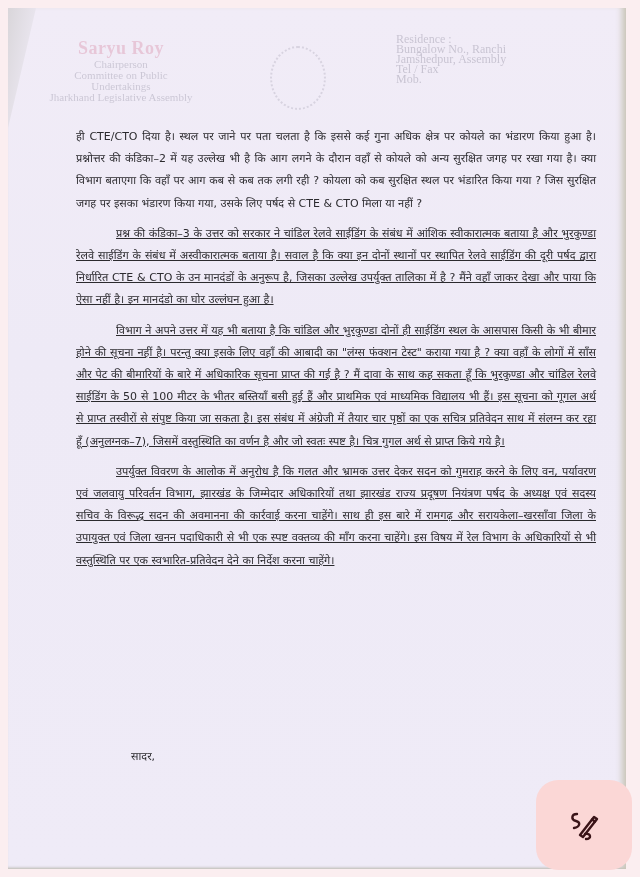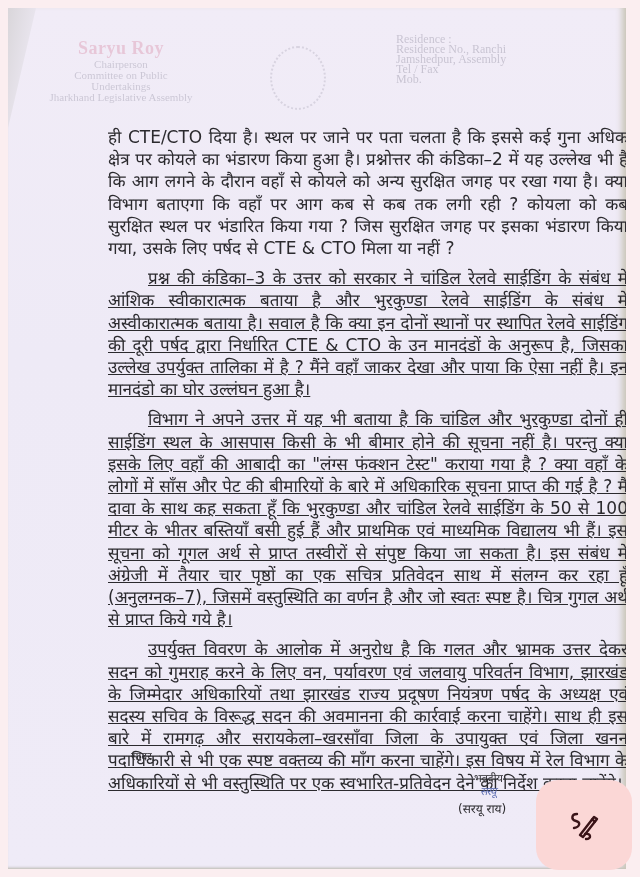--- a/index.html
+++ b/index.html
@@ -78,25 +78,25 @@
       left: 388px;
       top: 26px;
       width: 200px;
       font-family: "Liberation Serif", serif;
       font-size: 12px;
       line-height: 10px;
       color: #5f5c72;
     }
     .body-text {
       position: absolute;
-      left: 100px;
+      left: 68px;
       top: 118px;
       width: 520px;
       font-family: "DejaVu Sans", sans-serif;
-      font-size: 17px;
+      font-size: 11px;
       line-height: 22.2px;
       color: #2b2a2e;
       text-align: justify;
     }
     .para {
       margin: 0 0 8px 0;
       text-indent: 0;
     }
     .para.indent {
       text-indent: 40px;
@@ -164,41 +164,36 @@
     <div class="letterhead">
       <div class="lh-left">
         <div class="lh-name">Saryu Roy</div>
         <div class="lh-sub">Chairperson</div>
         <div class="lh-sub">Committee on Public Undertakings</div>
         <div class="lh-sub">Jharkhand Legislative Assembly</div>
       </div>
       <div class="lh-emblem"></div>
       <div class="lh-right">
         <div>Residence :</div>
-        <div>Residence No., Ranchi</div>
+        <div>Bungalow No., Ranchi</div>
         <div>Jamshedpur, Assembly</div>
         <div>Tel / Fax</div>
         <div>Mob.</div>
       </div>
     </div>
 
     <div class="body-text">
       <p class="para">ही CTE/CTO दिया है। स्थल पर जाने पर पता चलता है कि इससे कई गुना अधिक क्षेत्र पर कोयले का भंडारण किया हुआ है। प्रश्नोत्तर की कंडिका–2 में यह उल्लेख भी है कि आग लगने के दौरान वहाँ से कोयले को अन्य सुरक्षित जगह पर रखा गया है। क्या विभाग बताएगा कि वहाँ पर आग कब से कब तक लगी रही ? कोयला को कब सुरक्षित स्थल पर भंडारित किया गया ? जिस सुरक्षित जगह पर इसका भंडारण किया गया, उसके लिए पर्षद से CTE &amp; CTO मिला या नहीं ?</p>
       <p class="para indent">प्रश्न की कंडिका–3 के उत्तर को सरकार ने चांडिल रेलवे साईडिंग के संबंध में आंशिक स्वीकारात्मक बताया है और भुरकुण्डा रेलवे साईडिंग के संबंध में अस्वीकारात्मक बताया है। सवाल है कि क्या इन दोनों स्थानों पर स्थापित रेलवे साईडिंग की दूरी पर्षद द्वारा निर्धारित CTE &amp; CTO के उन मानदंडों के अनुरूप है, जिसका उल्लेख उपर्युक्त तालिका में है ? मैंने वहाँ जाकर देखा और पाया कि ऐसा नहीं है। इन मानदंडो का घोर उल्लंघन हुआ है।</p>
       <p class="para indent">विभाग ने अपने उत्तर में यह भी बताया है कि चांडिल और भुरकुण्डा दोनों ही साईडिंग स्थल के आसपास किसी के भी बीमार होने की सूचना नहीं है। परन्तु क्या इसके लिए वहाँ की आबादी का "लंग्स फंक्शन टेस्ट" कराया गया है ? क्या वहाँ के लोगों में साँस और पेट की बीमारियों के बारे में अधिकारिक सूचना प्राप्त की गई है ? मैं दावा के साथ कह सकता हूँ कि भुरकुण्डा और चांडिल रेलवे साईडिंग के 50 से 100 मीटर के भीतर बस्तियाँ बसी हुई हैं और प्राथमिक एवं माध्यमिक विद्यालय भी हैं। इस सूचना को गूगल अर्थ से प्राप्त तस्वीरों से संपुष्ट किया जा सकता है। इस संबंध में अंग्रेजी में तैयार चार पृष्ठों का एक सचित्र प्रतिवेदन साथ में संलग्न कर रहा हूँ (अनुलग्नक–7), जिसमें वस्तुस्थिति का वर्णन है और जो स्वतः स्पष्ट है। चित्र गुगल अर्थ से प्राप्त किये गये है।</p>
       <p class="para indent">उपर्युक्त विवरण के आलोक में अनुरोध है कि गलत और भ्रामक उत्तर देकर सदन को गुमराह करने के लिए वन, पर्यावरण एवं जलवायु परिवर्तन विभाग, झारखंड के जिम्मेदार अधिकारियों तथा झारखंड राज्य प्रदूषण नियंत्रण पर्षद के अध्यक्ष एवं सदस्य सचिव के विरूद्ध सदन की अवमानना की कार्रवाई करना चाहेंगे। साथ ही इस बारे में रामगढ़ और सरायकेला–खरसाँवा जिला के उपायुक्त एवं जिला खनन पदाधिकारी से भी एक स्पष्ट वक्तव्य की माँग करना चाहेंगे। इस विषय में रेल विभाग के अधिकारियों से भी वस्तुस्थिति पर एक स्वभारित-प्रतिवेदन देने का निर्देश करना चाहेंगे।</p>
     </div>
 
     <div class="closing">सादर,</div>
 
-    <div class="sign-block">
-      <div class="sign-yours">भवदीय</div>
-      <div class="sign-scribble">सरयू</div>
-      <div class="sign-name">(सरयू राय)</div>
-    </div>
   </div>
 
   <div class="fab">
     <svg viewBox="0 0 34 34" fill="none" stroke="#3a1418" stroke-width="2.4" stroke-linecap="round" stroke-linejoin="round">
       <path d="M10 6 C4 6, 4 12, 9 13 C14 14, 13 19, 7 20"></path>
       <path d="M13 27 L27 9 L30 11 L16 29 Z"></path>
       <path d="M25 11.5 L28 13.5"></path>
       <path d="M18 26 C24 25, 25 31, 19 31"></path>
     </svg>
   </div>

